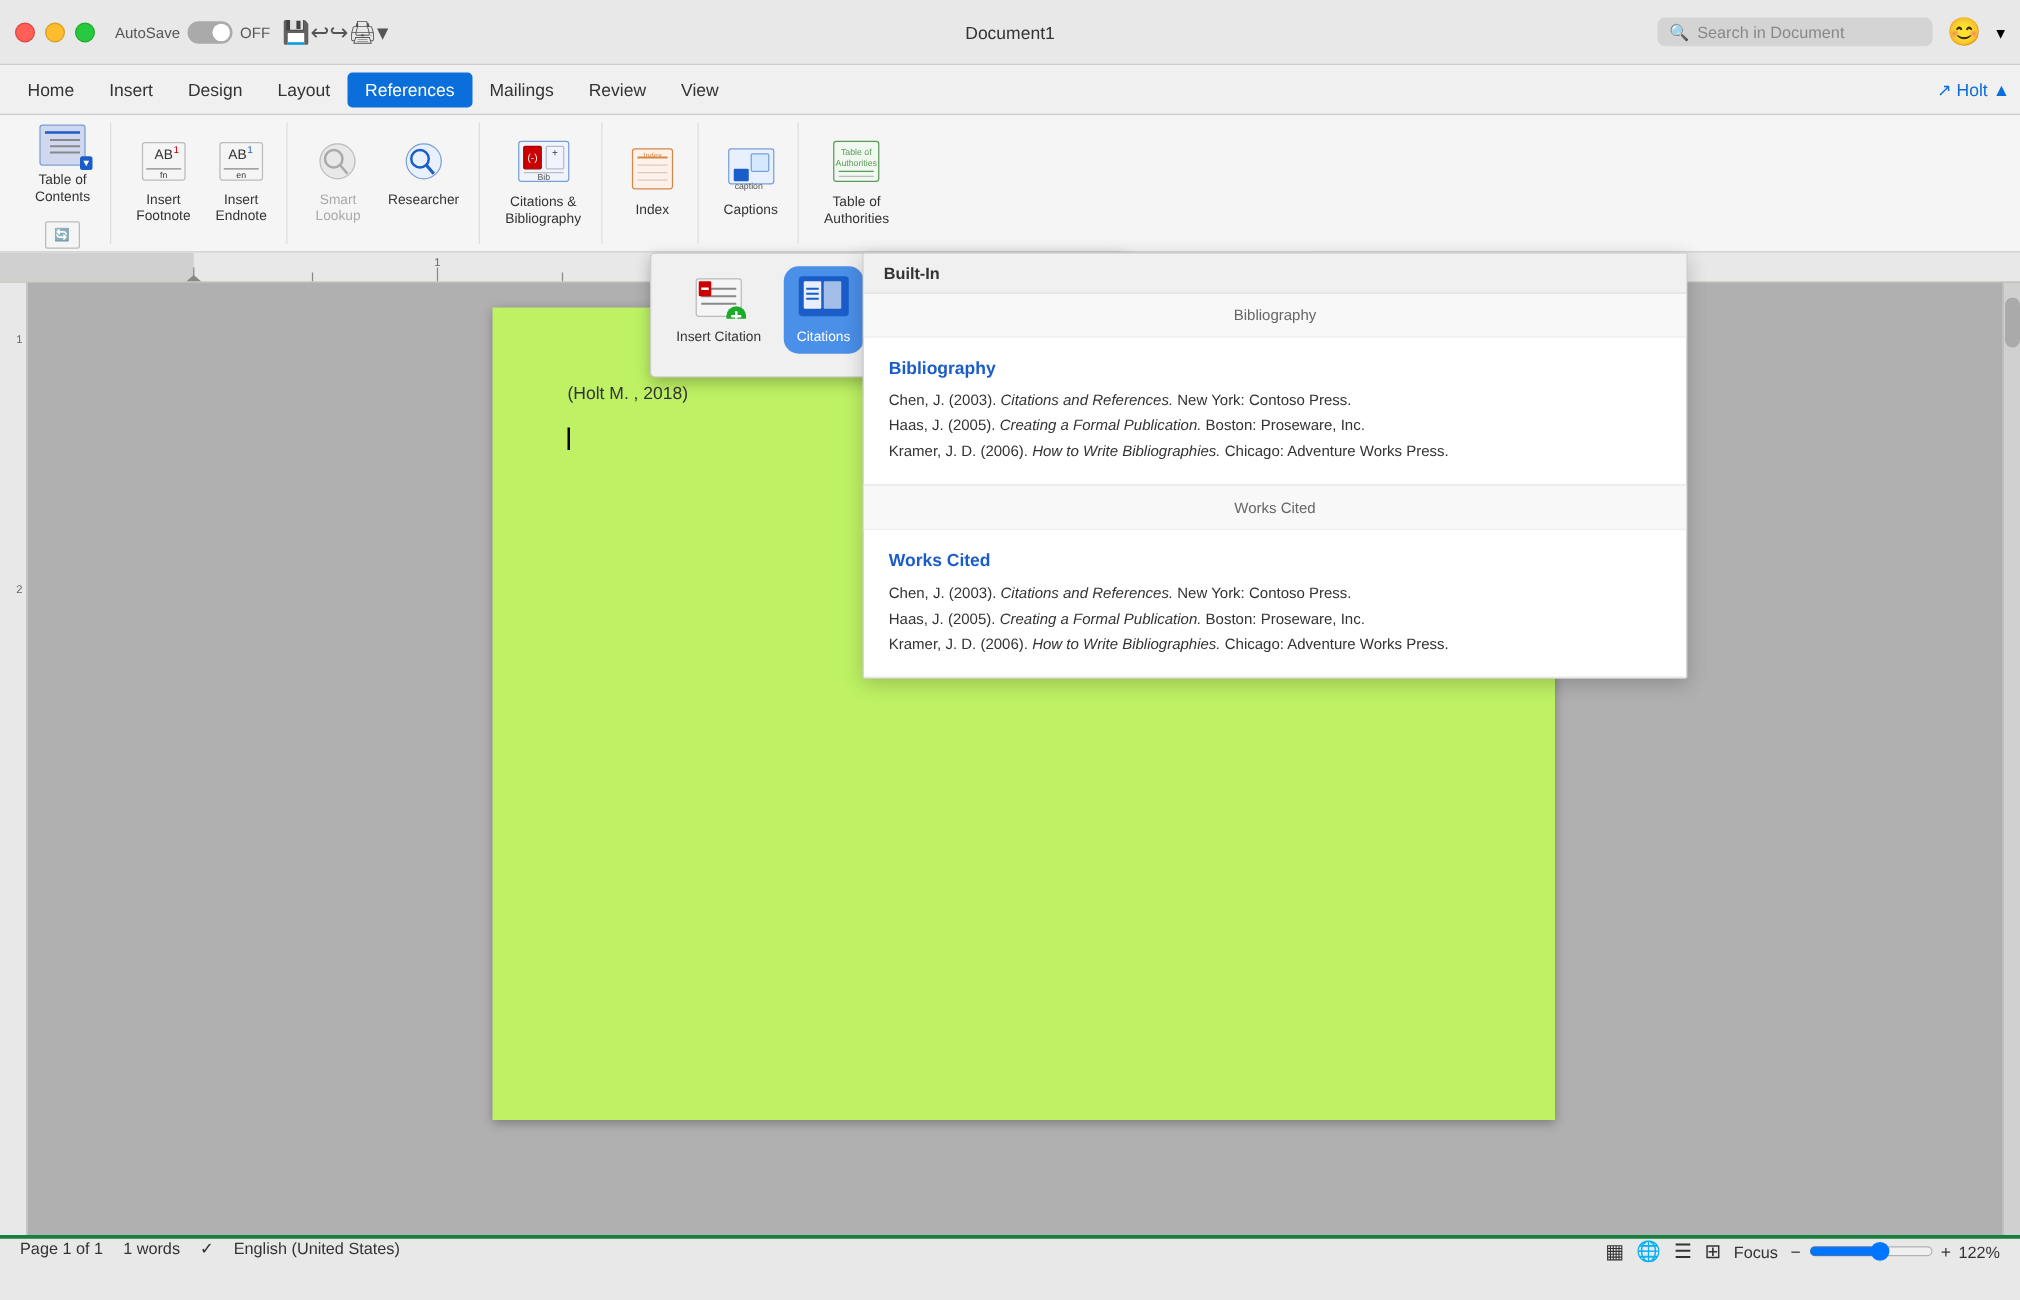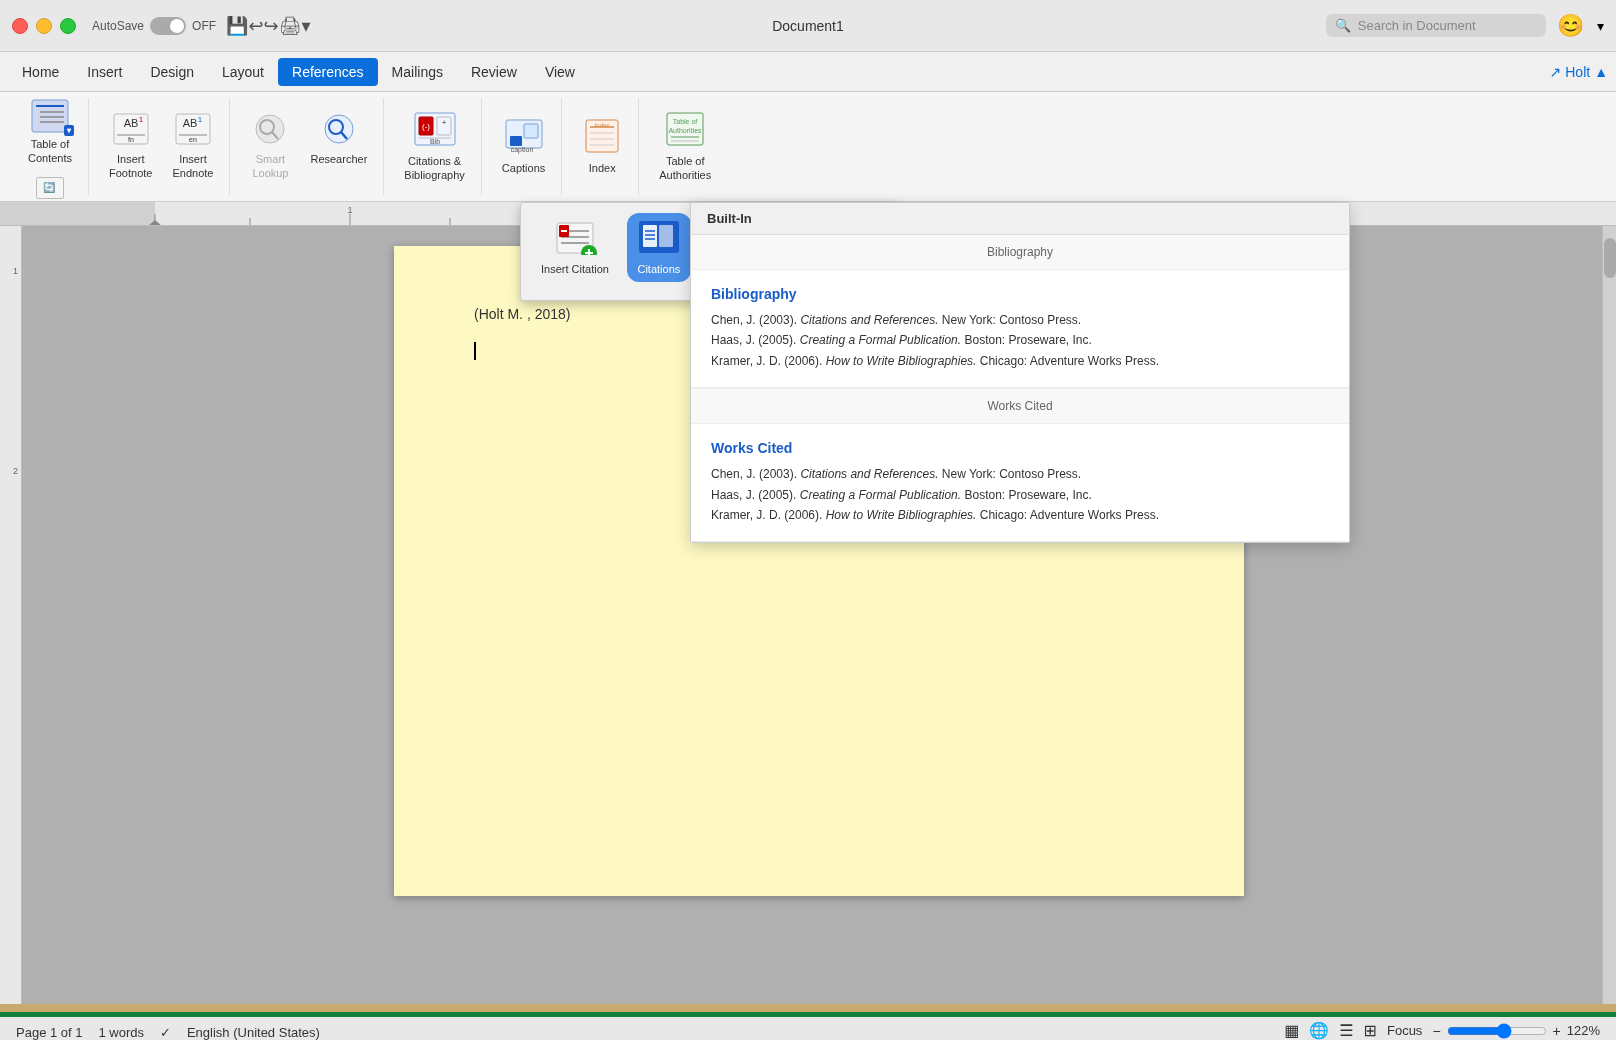--- a/index.html
+++ b/index.html
@@ -95,42 +95,42 @@
 
     
     .content-area {
       display: flex;
       height: calc(1040px - 52px - 40px - 110px - 24px - 36px);
       overflow: hidden;
       position: relative;
     }
     .document-scroll { flex: 1; background: #b0b0b0; overflow: auto; padding: 20px; }
     .document-page {
-      background: #fef9c3;
+      background: #bef264;
       width: 850px;
       min-height: 650px;
       margin: 0 auto;
-      padding: 60px 80px;
+      padding: 60px 60px;
       box-shadow: 0 2px 8px rgba(0,0,0,0.3);
       position: relative;
     }
     .cursor-line { display: inline-block; width: 1.5px; height: 18px; background: #000; animation: blink 1s step-end infinite; }
     @keyframes blink { 0%,100%{opacity:1} 50%{opacity:0} }
 
     
     .statusbar {
       position: absolute;
       bottom: 0;
       left: 0;
       right: 0;
-      height: 28px;
+      height: 52px;
       background: #e8e8e8;
-      border-top: 5px solid #15803d;
-      display: flex;
-      align-items: flex-end;
+      border-top: 3px solid #15803d;
+      display: flex;
+      align-items: flex-start;
       padding: 0 16px;
       gap: 16px;
       font-size: 13px;
       color: #333;
     }
     .statusbar-right { margin-left: auto; display: flex; align-items: center; gap: 10px; }
     .zoom-control { display: flex; align-items: center; gap: 6px; }
     .zoom-slider { width: 100px; }
 
     
@@ -407,44 +407,44 @@
           <text x="22" y="33" text-anchor="middle" font-size="7" fill="#555" font-family="Arial">Bib</text>
         </svg>
       </div>
       <span class="label">Citations &amp;<br>Bibliography</span>
     </div>
   </div>
 
   <div class="ribbon-group">
     <div class="ribbon-btn">
       <div>
-        <svg width="40" height="36">
-          <rect x="2" y="2" width="36" height="28" rx="2" fill="#e8f0fe" stroke="#7a9fd4"></rect>
-          <rect x="6" y="18" width="12" height="10" rx="1" fill="#1a5dc8"></rect>
-          <rect x="20" y="6" width="14" height="14" rx="1" fill="#d4e8ff" stroke="#7a9fd4"></rect>
-          <text x="18" y="34" text-anchor="middle" font-size="7" fill="#555" font-family="Arial">caption</text>
-        </svg>
-      </div>
-      <span class="label">Captions</span>
-    </div>
-  </div>
-
-  <div class="ribbon-group">
-    <div class="ribbon-btn">
-      <div>
         <svg width="36" height="36">
           <rect x="2" y="2" width="32" height="32" rx="2" fill="#fff0e8" stroke="#d4884a"></rect>
           <line x1="6" y1="9" x2="30" y2="9" stroke="#d4884a" stroke-width="1.5"></line>
           <line x1="6" y1="15" x2="30" y2="15" stroke="#ccc" stroke-width="1"></line>
           <line x1="6" y1="21" x2="30" y2="21" stroke="#ccc" stroke-width="1"></line>
           <line x1="6" y1="27" x2="30" y2="27" stroke="#ccc" stroke-width="1"></line>
           <text x="18" y="9" text-anchor="middle" font-size="6" fill="#d4884a" font-family="Arial">Index</text>
         </svg>
       </div>
       <span class="label">Index</span>
+    </div>
+  </div>
+
+  <div class="ribbon-group">
+    <div class="ribbon-btn">
+      <div>
+        <svg width="40" height="36">
+          <rect x="2" y="2" width="36" height="28" rx="2" fill="#e8f0fe" stroke="#7a9fd4"></rect>
+          <rect x="6" y="18" width="12" height="10" rx="1" fill="#1a5dc8"></rect>
+          <rect x="20" y="6" width="14" height="14" rx="1" fill="#d4e8ff" stroke="#7a9fd4"></rect>
+          <text x="18" y="34" text-anchor="middle" font-size="7" fill="#555" font-family="Arial">caption</text>
+        </svg>
+      </div>
+      <span class="label">Captions</span>
     </div>
   </div>
 
   <div class="ribbon-group">
     <div class="ribbon-btn">
       <div>
         <svg width="40" height="36">
           <rect x="2" y="2" width="36" height="32" rx="2" fill="#f0f8f0" stroke="#5a9a5a"></rect>
           <text x="20" y="13" text-anchor="middle" font-size="7" fill="#5a9a5a" font-family="Arial">Table of</text>
           <text x="20" y="22" text-anchor="middle" font-size="7" fill="#5a9a5a" font-family="Arial">Authorities</text>

